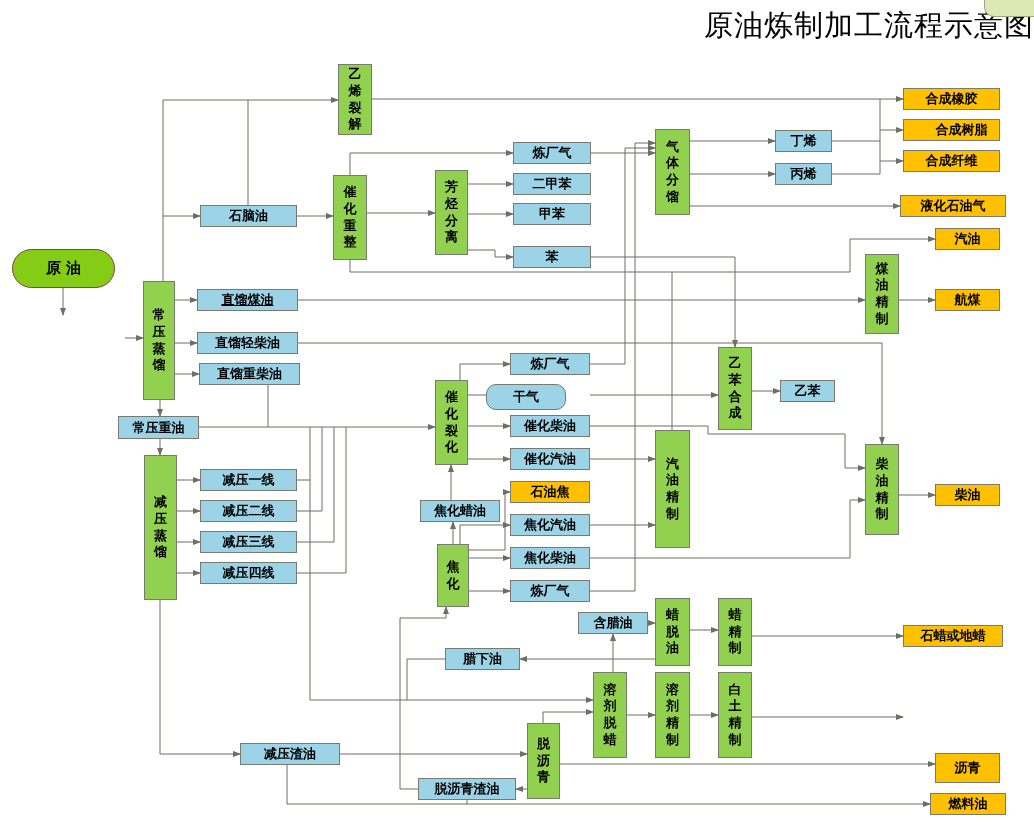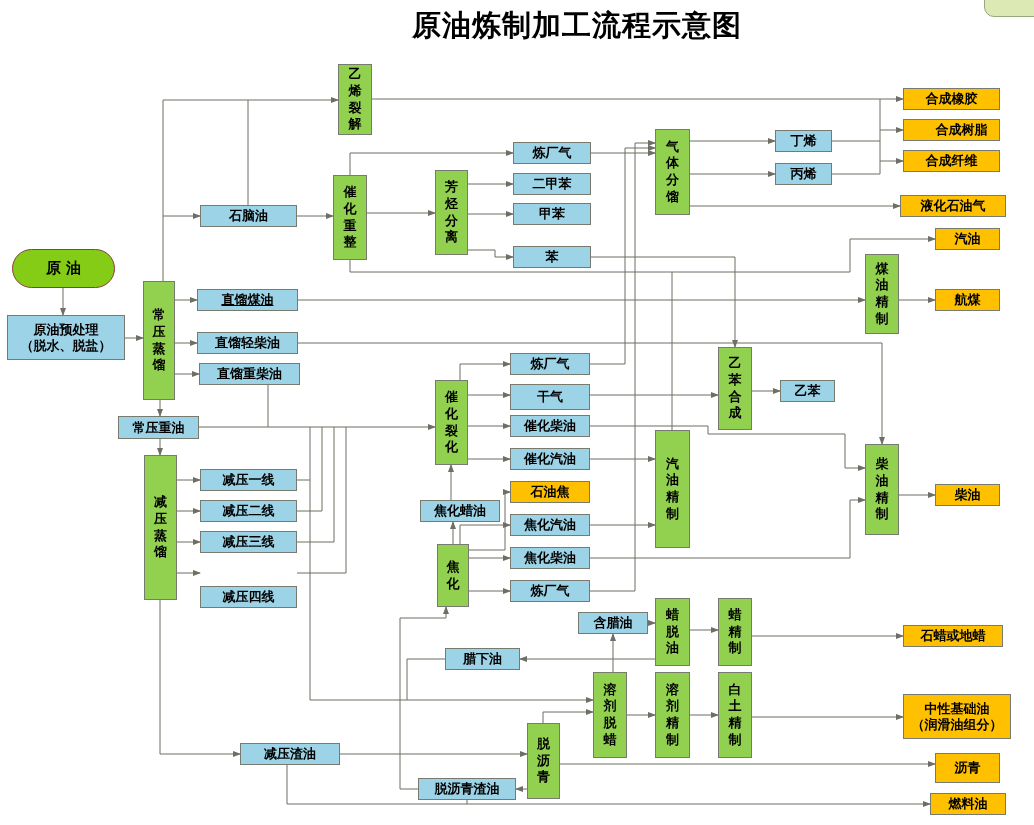--- a/index.html
+++ b/index.html
@@ -1,19 +1,19 @@
 <!DOCTYPE html>
 <html><head>
 <meta charset="utf-8">
 <style>
   html,body{margin:0;padding:0;background:#fff;}
   body{font-family:"DejaVu Sans","Liberation Sans",sans-serif;}
   #diagram{position:relative;width:1034px;height:825px;background:#ffffff;overflow:hidden;}
-  #title{position:absolute;left:120px;right:0;top:6px;text-align:center;
-         font-size:29px;font-weight:bold;color:#000;letter-spacing:1px;}
+  #title{position:absolute;left:120px;right:0;top:6px;text-align:right;
+         font-size:29px;font-weight:normal;color:#000;letter-spacing:1px;}
   #edges-layer{position:absolute;left:0;top:0;width:1034px;height:825px;}
   .node{position:absolute;box-sizing:border-box;border:1px solid #777a6e;
         display:flex;align-items:center;justify-content:center;text-align:center;
         font-weight:bold;color:#000;font-size:13px;line-height:1.18;white-space:pre-line;}
   .stream{background:#9CD3E6;}
   .product{background:#FFC000;}
   .process{background:#92D050;line-height:1.28;}
   .crude{background:#84cc16;border-radius:20px;font-size:15px;border-color:#8a4040;}
   .node .lbl{display:block;width:100%;}
   #corner-shape{position:absolute;right:-12px;top:-13px;width:60px;height:28px;
@@ -106,39 +106,37 @@
       <polyline points="655,659 520,659" fill="none" stroke="#6E6E64" stroke-width="1" marker-end="url(#arrowhead)"></polyline>
       <polyline points="445,659 407,659 407,700" fill="none" stroke="#6E6E64" stroke-width="1"></polyline>
       <polyline points="543,723 543,712 593,712" fill="none" stroke="#6E6E64" stroke-width="1" marker-end="url(#arrowhead)"></polyline>
       <polyline points="627,715 655,715" fill="none" stroke="#6E6E64" stroke-width="1" marker-end="url(#arrowhead)"></polyline>
       <polyline points="690,715 718,715" fill="none" stroke="#6E6E64" stroke-width="1" marker-end="url(#arrowhead)"></polyline>
       <polyline points="752,717 903,717" fill="none" stroke="#6E6E64" stroke-width="1" marker-end="url(#arrowhead)"></polyline>
       <polyline points="467,800 467,804" fill="none" stroke="#6E6E64" stroke-width="1"></polyline>
     </svg>
   <div id="corner-shape"></div>
 <div class="node crude" style="left: 12px; top: 249px; width: 103px; height: 39px;"><span class="lbl">原 油</span></div>
-    <div class="node stream" style="left: 7px; top: 315px; width: 118px; height: 45px;"><span class="lbl">原油预处理
-（脱水、脱盐）</span></div>
     <div class="node process" style="left: 143px; top: 281px; width: 32px; height: 119px;"><span class="lbl">常
 压
 蒸
 馏</span></div>
     <div class="node stream" style="left: 200px; top: 205px; width: 97px; height: 22px;"><span class="lbl">石脑油</span></div>
     <div class="node stream" style="left: 197px; top: 289px; width: 101px; height: 22px; text-decoration: underline;"><span class="lbl">直馏煤油</span></div>
     <div class="node stream" style="left: 197px; top: 332px; width: 101px; height: 22px;"><span class="lbl">直馏轻柴油</span></div>
     <div class="node stream" style="left: 199px; top: 363px; width: 101px; height: 22px;"><span class="lbl">直馏重柴油</span></div>
     <div class="node stream" style="left: 118px; top: 416px; width: 81px; height: 23px;"><span class="lbl">常压重油</span></div>
     <div class="node process" style="left: 144px; top: 455px; width: 33px; height: 145px;"><span class="lbl">减
 压
 蒸
 馏</span></div>
     <div class="node stream" style="left: 200px; top: 469px; width: 97px; height: 22px;"><span class="lbl">减压一线</span></div>
     <div class="node stream" style="left: 200px; top: 500px; width: 97px; height: 22px;"><span class="lbl">减压二线</span></div>
     <div class="node stream" style="left: 200px; top: 531px; width: 97px; height: 22px;"><span class="lbl">减压三线</span></div>
-    <div class="node stream" style="left: 200px; top: 562px; width: 97px; height: 22px; margin-top: 24px;"><span class="lbl">减压四线</span></div>
+    <div class="node stream" style="left: 200px; top: 562px; width: 97px; height: 22px;"><span class="lbl">减压四线</span></div>
     <div class="node stream" style="left: 240px; top: 743px; width: 100px; height: 22px;"><span class="lbl">减压渣油</span></div>
     <div class="node process" style="left: 338px; top: 64px; width: 34px; height: 71px;"><span class="lbl">乙
 烯
 裂
 解</span></div>
     <div class="node process" style="left: 333px; top: 175px; width: 34px; height: 85px;"><span class="lbl">催
 化
 重
 整</span></div>
     <div class="node process" style="left: 435px; top: 170px; width: 33px; height: 85px;"><span class="lbl">芳
@@ -163,21 +161,21 @@
     <div class="node process" style="left: 865px; top: 254px; width: 34px; height: 80px;"><span class="lbl">煤
 油
 精
 制</span></div>
     <div class="node product" style="left: 935px; top: 289px; width: 65px; height: 22px;"><span class="lbl">航煤</span></div>
     <div class="node process" style="left: 435px; top: 380px; width: 33px; height: 85px;"><span class="lbl">催
 化
 裂
 化</span></div>
     <div class="node stream" style="left: 510px; top: 353px; width: 80px; height: 22px;"><span class="lbl">炼厂气</span></div>
-    <div class="node stream" style="left: 510px; top: 384px; width: 80px; height: 26px;"><span class="lbl">干气</span></div>
+    <div class="node stream" style="left: 486px; top: 384px; width: 80px; height: 26px; border-radius: 10px;"><span class="lbl">干气</span></div>
     <div class="node stream" style="left: 510px; top: 415px; width: 80px; height: 22px;"><span class="lbl">催化柴油</span></div>
     <div class="node stream" style="left: 510px; top: 448px; width: 80px; height: 22px;"><span class="lbl">催化汽油</span></div>
     <div class="node product" style="left: 510px; top: 481px; width: 80px; height: 22px;"><span class="lbl">石油焦</span></div>
     <div class="node stream" style="left: 510px; top: 514px; width: 80px; height: 22px;"><span class="lbl">焦化汽油</span></div>
     <div class="node stream" style="left: 510px; top: 547px; width: 80px; height: 22px;"><span class="lbl">焦化柴油</span></div>
     <div class="node stream" style="left: 510px; top: 580px; width: 80px; height: 22px;"><span class="lbl">炼厂气</span></div>
     <div class="node stream" style="left: 420px; top: 500px; width: 80px; height: 22px;"><span class="lbl">焦化蜡油</span></div>
     <div class="node process" style="left: 437px; top: 544px; width: 32px; height: 63px;"><span class="lbl">焦
 化</span></div>
     <div class="node process" style="left: 718px; top: 347px; width: 34px; height: 83px;"><span class="lbl">乙
@@ -208,21 +206,19 @@
 脱
 蜡</span></div>
     <div class="node process" style="left: 655px; top: 672px; width: 35px; height: 86px;"><span class="lbl">溶
 剂
 精
 制</span></div>
     <div class="node process" style="left: 718px; top: 672px; width: 34px; height: 86px;"><span class="lbl">白
 土
 精
 制</span></div>
-    <div class="node product" style="left: 903px; top: 694px; width: 108px; height: 45px;"><span class="lbl">中性基础油
-（润滑油组分）</span></div>
     <div class="node process" style="left: 527px; top: 723px; width: 33px; height: 76px;"><span class="lbl">脱
 沥
 青</span></div>
     <div class="node product" style="left: 935px; top: 753px; width: 65px; height: 30px;"><span class="lbl">沥青</span></div>
     <div class="node stream" style="left: 418px; top: 778px; width: 98px; height: 22px;"><span class="lbl">脱沥青渣油</span></div>
     <div class="node product" style="left: 930px; top: 793px; width: 76px; height: 22px;"><span class="lbl">燃料油</span></div>
   </div>
 
 </body></html>

